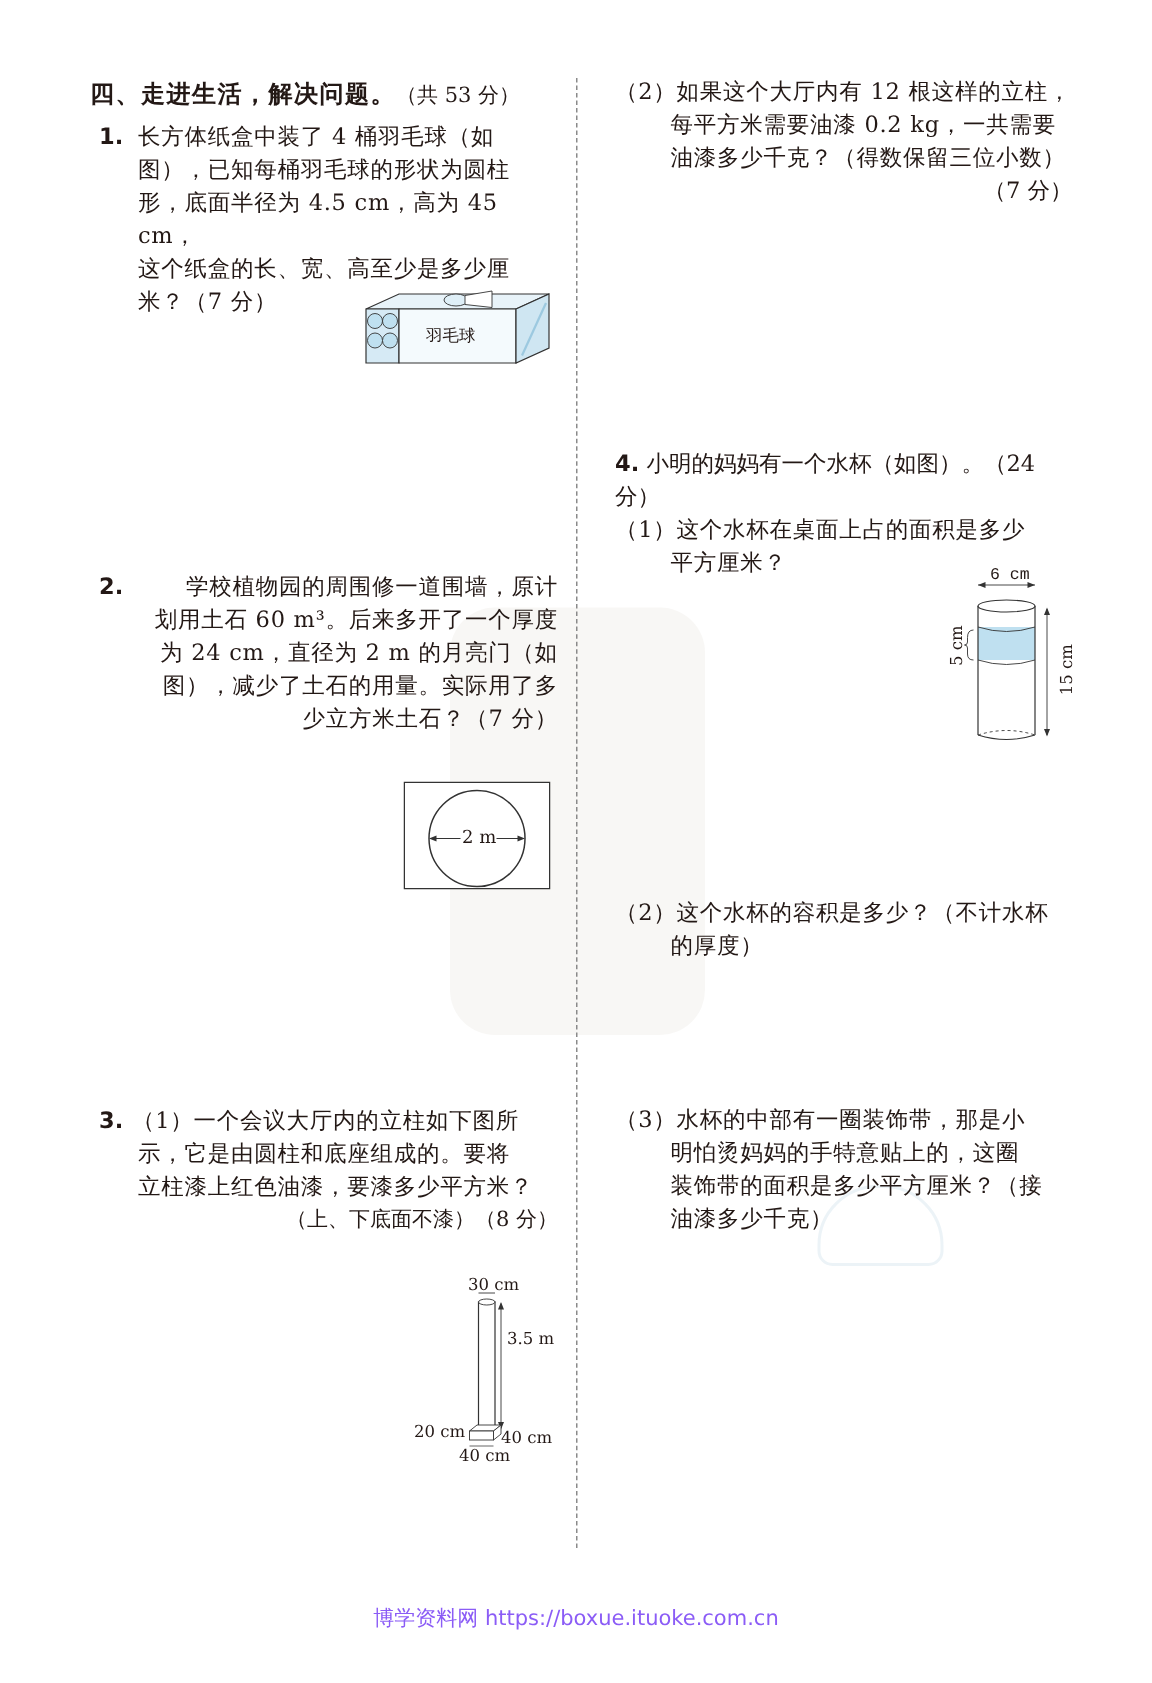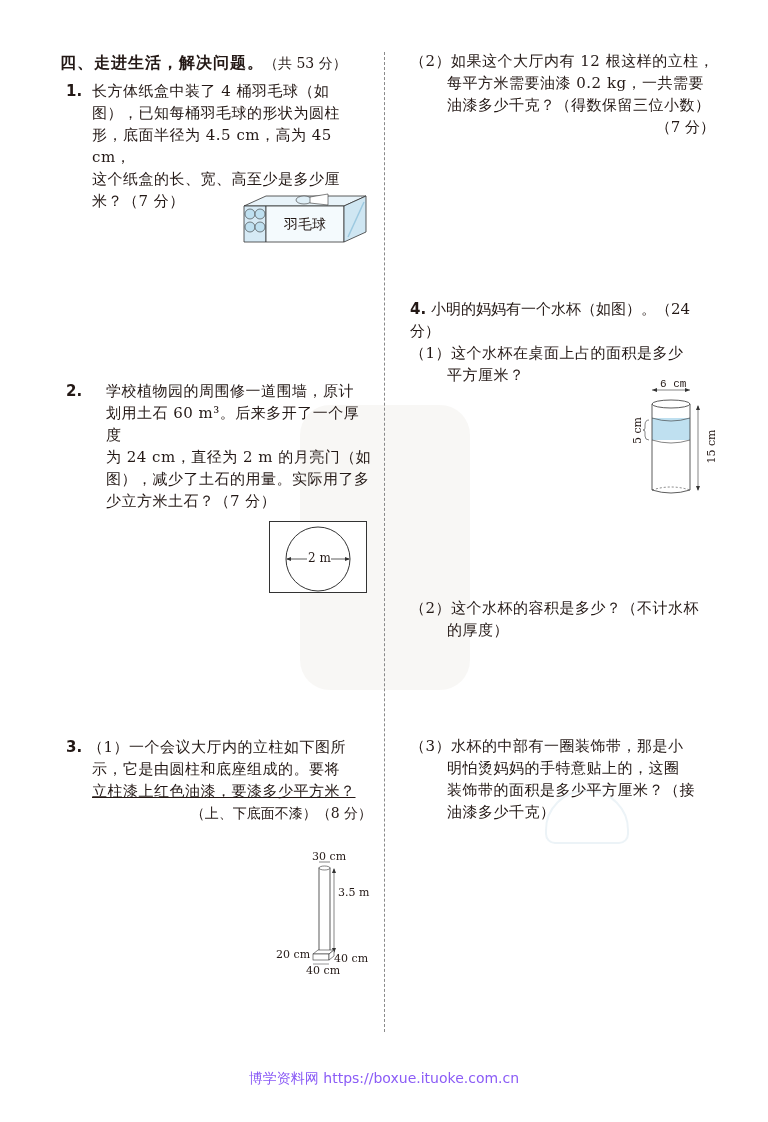--- a/index.html
+++ b/index.html
@@ -64,26 +64,26 @@
     <polygon points="26,14 104,14 104,50 26,50" fill="#f4fafd" stroke="#333" stroke-width="0.8"></polygon>
     <polygon points="104,14 126,4 126,40 104,50" fill="#cfe6f2" stroke="#333" stroke-width="0.8"></polygon>
     <circle cx="10" cy="22" r="5" fill="#bfe0f0" stroke="#333" stroke-width="0.6"></circle>
     <circle cx="20" cy="22" r="5" fill="#bfe0f0" stroke="#333" stroke-width="0.6"></circle>
     <circle cx="10" cy="35" r="5" fill="#bfe0f0" stroke="#333" stroke-width="0.6"></circle>
     <circle cx="20" cy="35" r="5" fill="#bfe0f0" stroke="#333" stroke-width="0.6"></circle>
     <ellipse cx="64" cy="8" rx="8" ry="4" fill="#dfeff7" stroke="#333" stroke-width="0.6"></ellipse>
     <path d="M70,5 L88,2 L88,13 L70,11 Z" fill="#fff" stroke="#333" stroke-width="0.6"></path>
     <line x1="108" y1="45" x2="124" y2="10" stroke="#9cc9e0" stroke-width="1.5"></line>
   </svg>
-  <span class="label" style="left:44px; top:24px; font-size:14px; font-family:'DejaVu Sans',sans-serif;">羽毛球</span>
+  <span class="label" style="left:44px; top:24px; font-size:11px; font-family:'DejaVu Sans',sans-serif;">羽毛球</span>
 </div>
 
 <div class="col left q" style="top:380px;">
   <span class="qnum" style="left:4px;">2.</span>
-  <div style="margin-left:44px;">
+  <div style="margin-left:30px;text-align:right;">
     <span class="qtext">学校植物园的周围修一道围墙，原计</span>
     <span class="qtext">划用土石 60 m³。后来多开了一个厚度</span>
     <span class="qtext">为 24 cm，直径为 2 m 的月亮门（如</span>
     <span class="qtext">图），减少了土石的用量。实际用了多</span>
     <span class="qtext">少立方米土石？（7 分）</span>
   </div>
 </div>
 <div class="fig" style="left:269px; top:521px; width:98px; height:52px;">
   <svg width="98" height="72" viewBox="0 0 98 72">
     <rect x="0.5" y="0.5" width="97" height="71" fill="#fff" stroke="#333" stroke-width="1"></rect>
@@ -94,21 +94,21 @@
     <polygon points="81,38 76,36 76,40" fill="#333"></polygon>
   </svg>
   <span class="label" style="left:39px; top:30px; font-size:12px;">2 m</span>
 </div>
 
 <div class="col left q" style="top:736px;">
   <span class="qnum" style="left:4px;">3.</span>
   <div style="margin-left:26px;">
     <span class="qtext">（1）一个会议大厅内的立柱如下图所</span>
     <span class="qtext" style="padding-left:4px;">示，它是由圆柱和底座组成的。要将</span>
-    <span class="qtext" style="padding-left:4px;text-decoration:underline;">立柱漆上红色油漆，要漆多少平方米？</span>
+    <span class="qtext" style="padding-left:4px;">立柱漆上红色油漆，要漆多少平方米？</span>
     <span class="score" style="font-size:14px;">（上、下底面不漆）（8 分）</span>
   </div>
 </div>
 <div class="fig" style="left:272px; top:848px; width:100px; height:130px;">
   <svg width="100" height="130" viewBox="0 0 100 130">
     <rect x="47" y="20" width="11" height="86" fill="#fff" stroke="#333" stroke-width="0.8"></rect>
     <ellipse cx="52.5" cy="20" rx="5.5" ry="2" fill="#fff" stroke="#333" stroke-width="0.6"></ellipse>
     <line x1="47" y1="14" x2="58" y2="14" stroke="#333" stroke-width="0.6"></line>
     <line x1="62" y1="21" x2="62" y2="104" stroke="#333" stroke-width="0.6"></line>
     <polygon points="62,20 60,25 64,25" fill="#333"></polygon>

